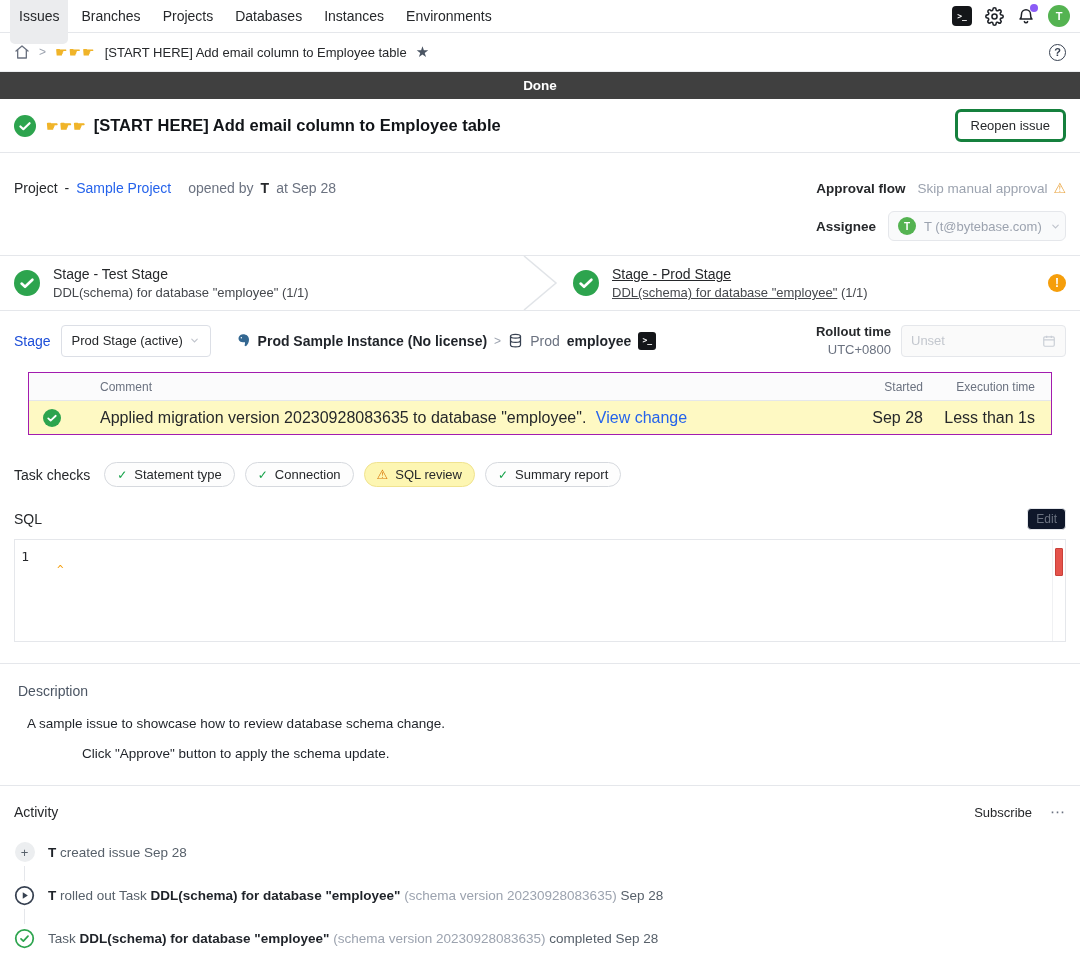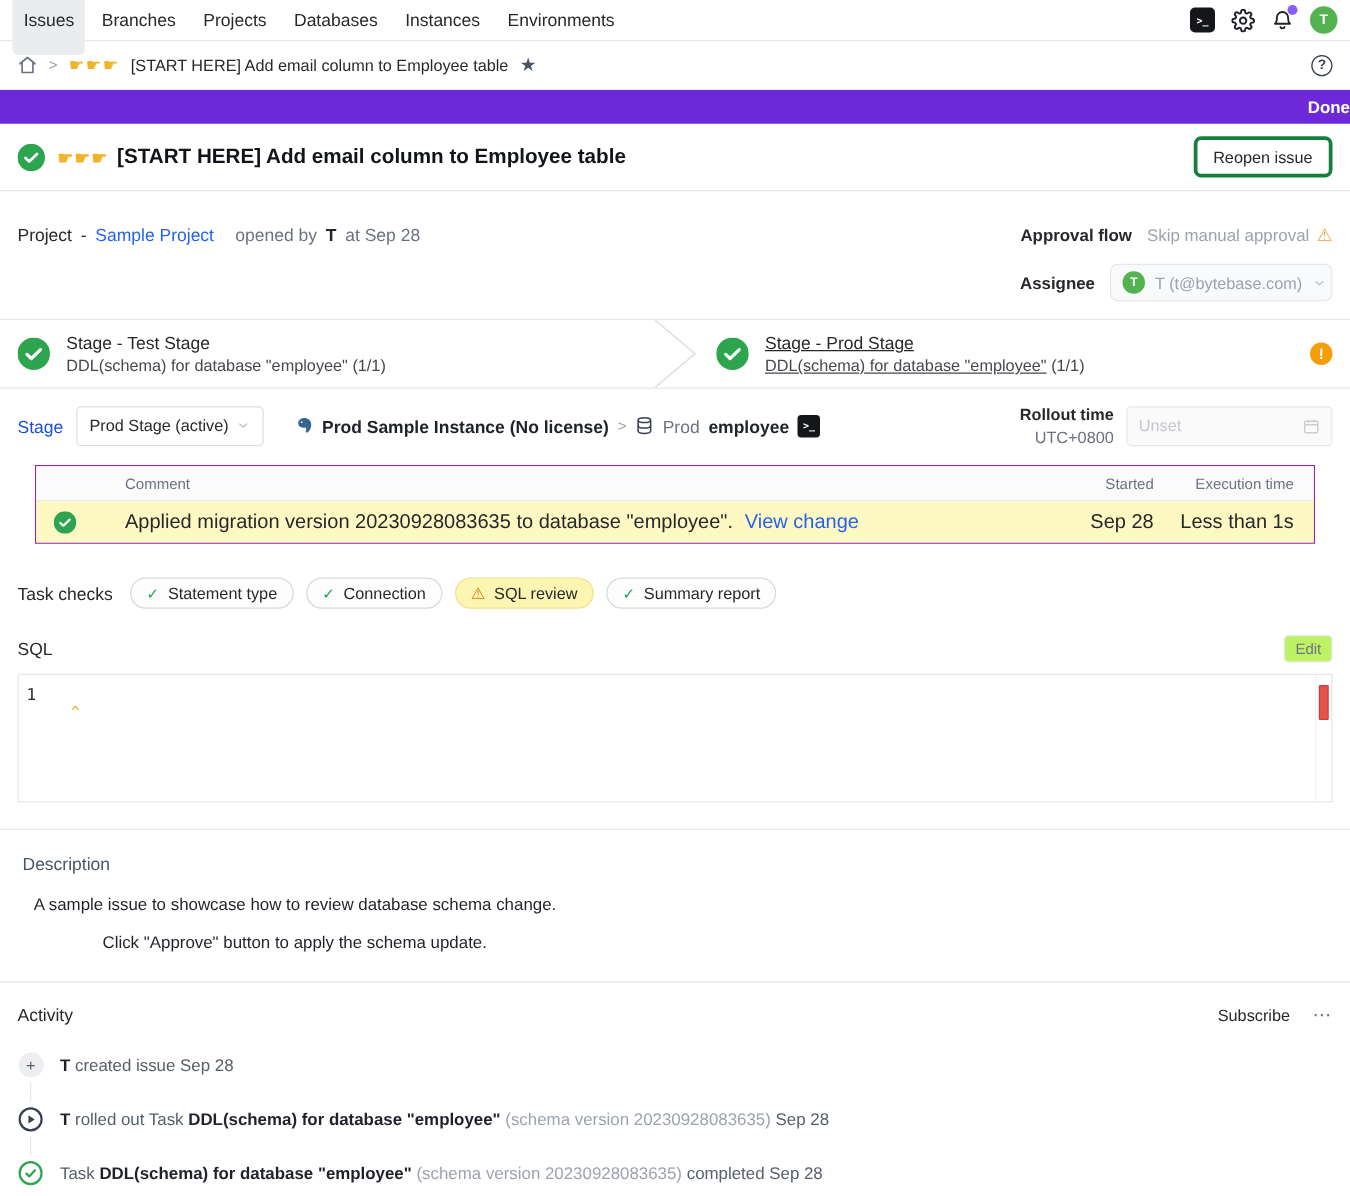--- a/index.html
+++ b/index.html
@@ -26,22 +26,22 @@
   
   .breadcrumb-row { display:flex; align-items:center; height:39px; padding:0 14px; gap:9px; border-bottom:1px solid #eceef0; }
   .crumb-sep { color:#9ca3af; font-size:12px; }
   .pointers { color:#f0b429; font-size:14px; letter-spacing:1px; }
   .crumb-title { font-size:13px; color:#26282b; }
   .star { color:#4b5563; font-size:15px; cursor:pointer; }
   .help-circle { margin-left:auto; width:17px; height:17px; border:1.5px solid #374151; border-radius:50%;
     font-size:11px; font-weight:bold; color:#374151; display:flex; align-items:center; justify-content:center; cursor:pointer; }
 
   
-  .banner { height:27px; background:#6d28d9; color:#fff; font-weight:bold; font-size:13.5px;
-    display:flex; align-items:center; justify-content:flex-end; }
+  .banner { height:27px; background:#404040; color:#fff; font-weight:bold; font-size:13.5px;
+    display:flex; align-items:center; justify-content:center; }
 
   
   .title-row { display:flex; align-items:center; gap:10px; padding:10px 14px; border-bottom:1px solid #e5e7eb; }
   .issue-title { font-size:16.5px; font-weight:bold; color:#111418; display:flex; align-items:center; gap:7px; }
   .reopen-btn { margin-left:auto; border:3px solid #15803d; border-radius:6px; background:#fff;
     padding:6px 13px; font-size:13px; color:#26282b; cursor:pointer; font-family:inherit; }
 
   
   .meta-section { display:flex; padding:20px 14px 14px; }
   .meta-left { display:flex; align-items:center; gap:7px; height:30px; font-size:14px; }
@@ -107,21 +107,21 @@
   .checks-label { font-size:14px; color:#26282b; margin-right:4px; }
   .pill { display:flex; align-items:center; gap:7px; height:25px; padding:0 12px; border-radius:13px;
     border:1px solid #d6d9de; background:#fdfdfd; font-size:13px; color:#26282b; cursor:pointer; }
   .pill .ok { color:#16a34a; font-size:12px; }
   .pill.warning { background:#fdf6b2; border-color:#f0e38f; }
   .pill.warning .warn-tri { font-size:13px; color:#d97706; }
 
   
   .sql-head { display:flex; align-items:center; padding:21px 14px 9px; }
   .sql-label { font-size:14px; color:#26282b; }
-  .edit-btn { margin-left:auto; border:1px solid #e5e7eb; border-radius:4px; background:#bef264;
+  .edit-btn { margin-left:auto; border:1px solid #e5e7eb; border-radius:4px; background:#0f172a;
     font-size:12px; color:#6b7280; padding:3px 8px; cursor:pointer; font-family:inherit; }
   .sql-editor { margin:0 14px; border:1px solid #e5e7eb; position:relative; height:103px; background:#fff; }
   .code-line { display:flex; padding-top:9px; font-family:"DejaVu Sans Mono", monospace; font-size:13px; line-height:1.3; }
   .ln { width:28px; text-align:right; padding-right:14px; color:#26282b; flex:none; }
   .code { white-space:pre; }
   .kw { color:#1d4ed8; } .muted { color:#9aa0a8; } .plain { color:#1f2329; } .str { color:#1e40af; }
   .caret { position:absolute; left:42px; top:23px; color:#f59e0b; font-family:"DejaVu Sans Mono", monospace; font-size:11px; }
   .editor-scrollbar { position:absolute; top:0; right:0; bottom:0; width:13px; border-left:1px solid #f0f1f3; }
   .red-marker { position:absolute; top:8px; left:2px; width:8px; height:28px; background:#e5534b; border:1px solid #c9413a; border-radius:1px; }
 

